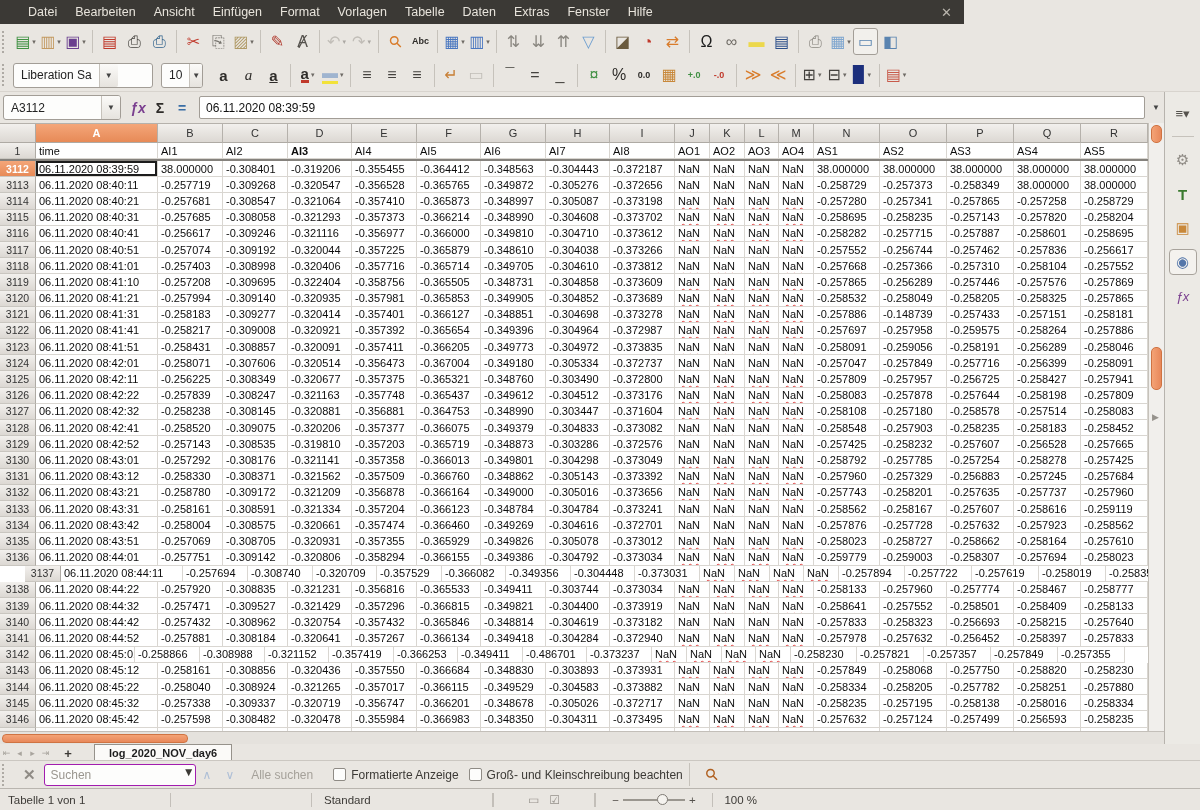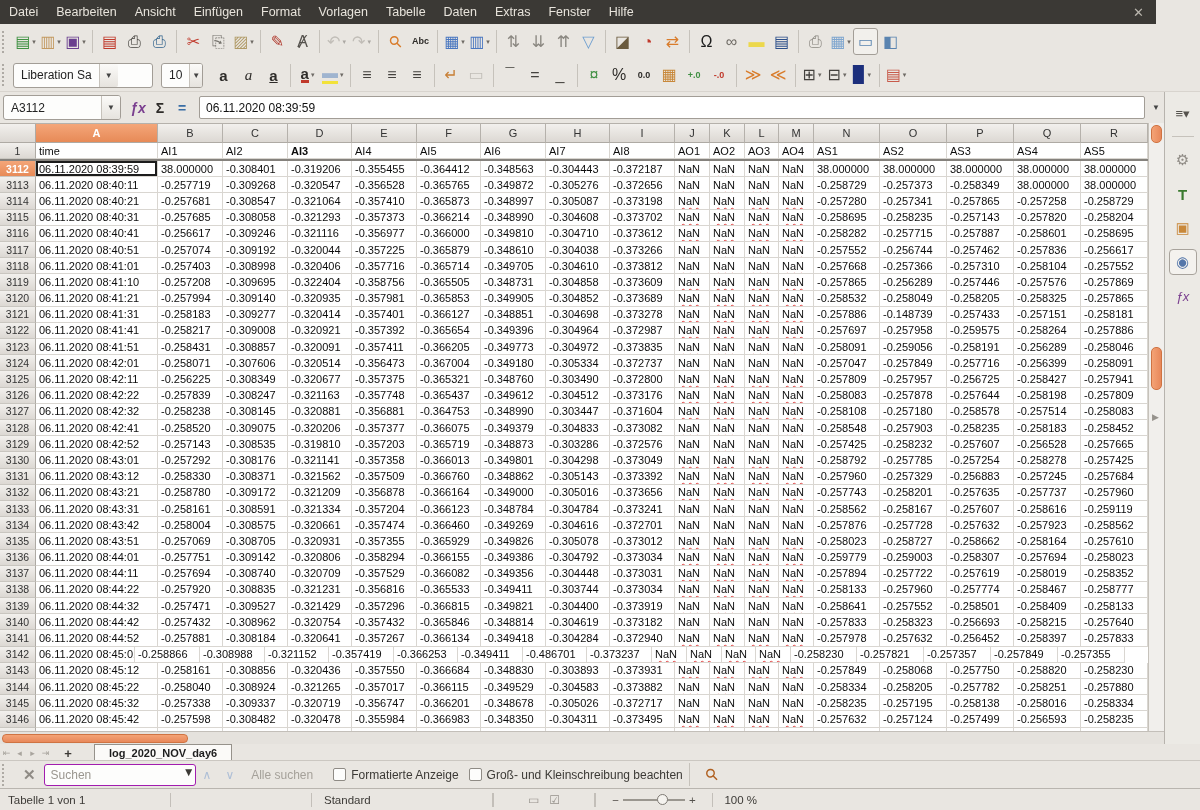--- a/index.html
+++ b/index.html
@@ -1,19 +1,19 @@
 <!DOCTYPE html>
 <html><head>
 <meta charset="utf-8">
 <style>
   *{box-sizing:border-box;margin:0;padding:0}
   html,body{width:1200px;height:810px;overflow:hidden}
   body{position:relative;font-family:"Liberation Sans",sans-serif;background:#e9e6e1;cursor:default}
   
-  #menubar{position:absolute;top:0;left:0;width:1156px;height:24px;background:#3b3935;display:flex;align-items:center;padding-left:0;color:#e8e4dc;font-size:12.5px}
+  #menubar{position:absolute;top:0;left:0;width:964px;height:24px;background:#3b3935;display:flex;align-items:center;padding-left:19px;color:#e8e4dc;font-size:12.5px}
   .menu-item{padding:4px 9px}
   #win-close{position:absolute;right:6px;top:0;height:24px;display:flex;align-items:center;color:#bab6ae;font-size:13px;padding:0 6px}
   
   .toolbar{position:absolute;left:0;right:0;display:flex;align-items:center;background:#e9e6e1}
   #toolbar-main{top:24px;height:35px}
   #toolbar-format{top:59px;height:33px;border-bottom:1px solid #d8d4ce}
   .grip{width:7px;height:22px;border-left:2px dotted #aeaaa4;margin:0 4px 0 2px}
   .tbi{min-width:25px;height:27px;display:inline-flex;align-items:center;justify-content:center;padding:0 2px;border-radius:3px}
   .tbi .glyph{font-size:16px;line-height:1}
   .tbi .glyph.txt{font-size:9px;font-weight:bold;letter-spacing:0}
@@ -903,21 +903,21 @@
       <div class="cell nan" style="width: 35px;">NaN</div>
       <div class="cell nan" style="width: 35px;">NaN</div>
       <div class="cell nan" style="width: 34px;">NaN</div>
       <div class="cell nan" style="width: 35px;">NaN</div>
       <div class="cell" style="width: 66px;">-0.259779</div>
       <div class="cell" style="width: 67px;">-0.259003</div>
       <div class="cell" style="width: 67px;">-0.258307</div>
       <div class="cell" style="width: 67px;">-0.257694</div>
       <div class="cell" style="width: 67px;">-0.258023</div>
     </div>
-    <div class="row" style="height: 16.2px;">
+    <div class="row" style="height: 16.2px; padding-left: 25px;">
       <div class="rowhead">3137</div>
       <div class="cell" style="width: 122px;">06.11.2020 08:44:11</div>
       <div class="cell" style="width: 65px;">-0.257694</div>
       <div class="cell" style="width: 65px;">-0.308740</div>
       <div class="cell" style="width: 64px;">-0.320709</div>
       <div class="cell" style="width: 65px;">-0.357529</div>
       <div class="cell" style="width: 64px;">-0.366082</div>
       <div class="cell" style="width: 65px;">-0.349356</div>
       <div class="cell" style="width: 64px;">-0.304448</div>
       <div class="cell" style="width: 65px;">-0.373031</div>

